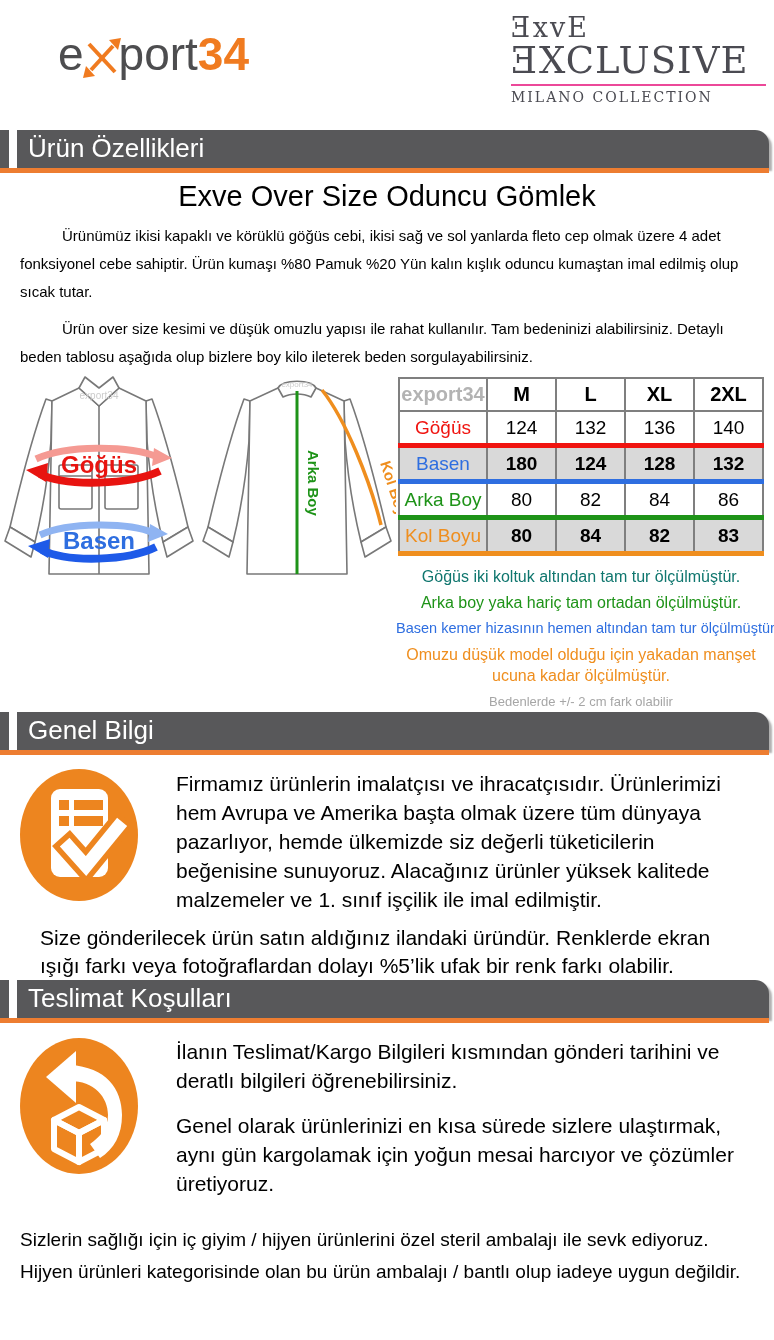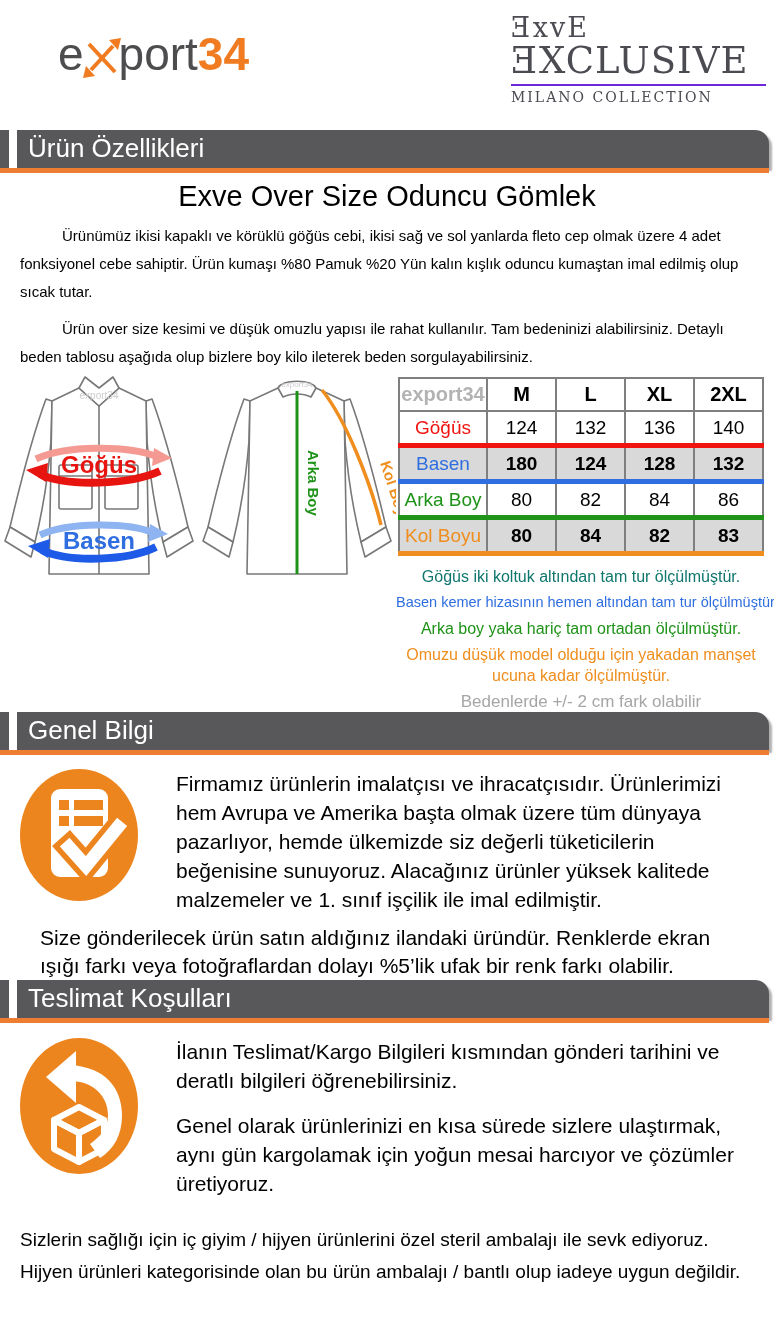--- a/index.html
+++ b/index.html
@@ -10,21 +10,21 @@
 
   
   .header{position:relative;height:130px;}
   .logo-export{position:absolute;left:58px;top:30px;font-size:46px;color:#4d4d4f;
     display:flex;align-items:center;line-height:1;}
   .logo-export .lg-orange{color:#f07b20;font-weight:700;}
   .x-arrow{margin:6px -3px 0 -2px;}
   .logo-exve{position:absolute;right:8px;top:12px;width:255px;text-align:left;
     font-family:"DejaVu Serif", serif;color:#4b4b52;}
   .exve-top{font-size:27px;letter-spacing:2px;}
-  .exve-main{font-size:37px;letter-spacing:1px;border-bottom:2px solid #6d28d9;
+  .exve-main{font-size:37px;letter-spacing:1px;border-bottom:2px solid #ec4899;
     padding-bottom:2px;margin-top:-4px;}
   .exve-sub{font-size:14px;letter-spacing:2px;margin-top:3px;}
 
   
   .secbar{position:relative;height:43px;}
   .stub{position:absolute;left:0;top:0;width:9px;height:38px;background:#58585a;}
   .barmain{position:absolute;left:17px;right:5px;top:0;height:38px;background:#58585a;
     border-radius:0 14px 0 0;box-shadow:3px 3px 2px rgba(80,80,80,.45);}
   .bartext{display:block;color:#ffffff;font-size:26px;line-height:37px;padding-left:11px;}
   .underline{position:absolute;left:0;right:5px;top:38px;height:5px;background:#ed7d31;}
@@ -53,21 +53,21 @@
   tr.r-back td.lbl{color:#1e9318;}
   tr.r-sleeve td.lbl{color:#ef8e1e;}
   tr.r-hip td.val, tr.r-sleeve td.val{font-weight:700;}
 
   .notes{margin-top:10px;text-align:center;}
   .note{font-size:16px;line-height:21px;margin-top:5px;font-weight:400;}
   .note.chest{color:#0f766e;}
   .note.hip{color:#2e6ee0;font-size:14.5px;white-space:nowrap;}
   .note.back{color:#1e9318;}
   .note.sleeve{color:#ef8e1e;}
-  .note.tol{color:#a6a6a6;font-size:17px;}
+  .note.tol{color:#a6a6a6;font-size:13px;}
 
   
   .info-row{display:flex;margin:12px 14px 0 18px;}
   .info-icon{flex:none;margin-right:36px;}
   .info-text{font-size:21px;line-height:29px;padding-top:2px;}
   .info-text .gap{height:16px;}
   .para2{font-size:21px;line-height:28px;margin:10px 22px 0 40px;}
   .footer{font-size:19px;line-height:32px;margin:26px 24px 0 20px;}
 </style>
 </head>
@@ -194,22 +194,22 @@
         <td class="val">80</td>
         <td class="val">84</td>
         <td class="val">82</td>
         <td class="val">83</td>
       </tr>
     </tbody>
       </table>
 
     <div class="notes">
       <div class="note chest">Göğüs iki koltuk altından tam tur ölçülmüştür.</div>
+      <div class="note back">Arka boy yaka hariç tam ortadan ölçülmüştür.</div>
       <div class="note hip">Basen kemer hizasının hemen altından tam tur ölçülmüştür</div>
-      <div class="note back">Arka boy yaka hariç tam ortadan ölçülmüştür.</div>
       <div class="note sleeve">Omuzu düşük model olduğu için yakadan manşet ucuna kadar ölçülmüştür.</div>
       <div class="note tol">Bedenlerde +/- 2 cm fark olabilir</div>
     </div>
   </div>
 </div>
 
 <div class="secbar">
   <div class="stub"></div>
   <div class="barmain">
     <span class="bartext">Genel Bilgi</span>

